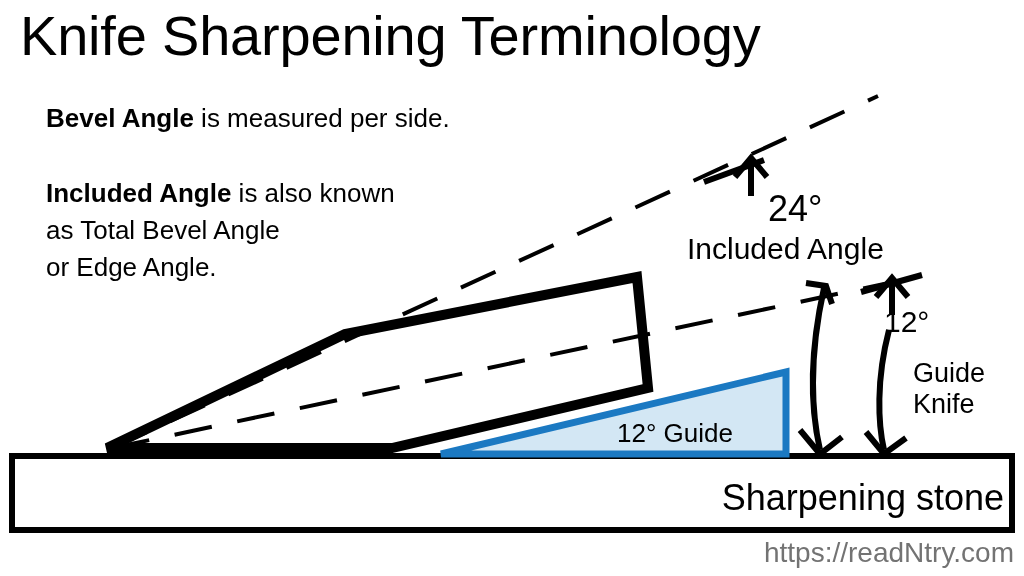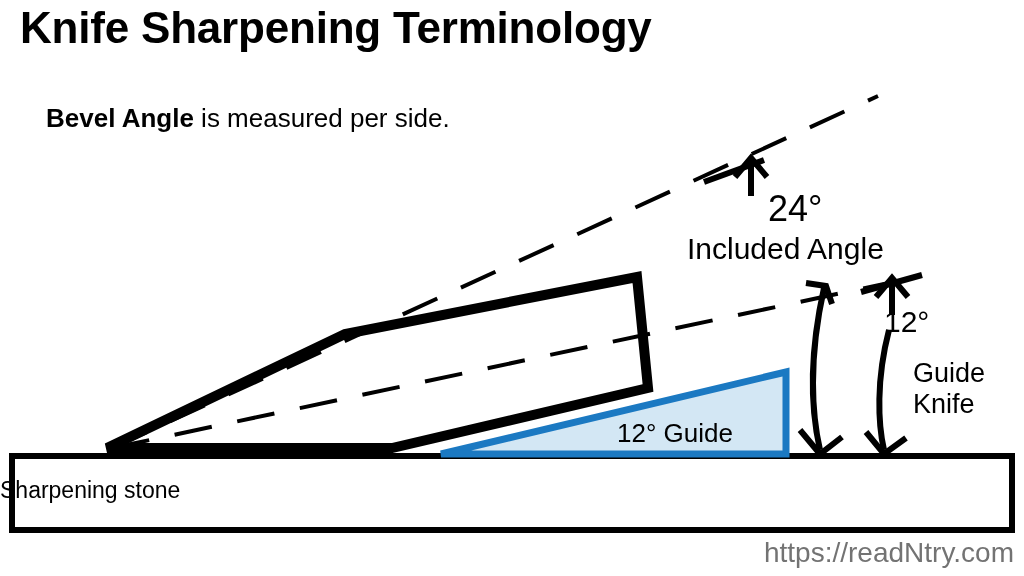--- a/index.html
+++ b/index.html
@@ -25,22 +25,22 @@
     position: absolute;
     left: 0;
     top: 0;
     width: 1024px;
     height: 576px;
   }
   .page-title {
     position: absolute;
     left: 20px;
     top: 2px;
-    font-size: 44px;
-    font-weight: bold;
+    font-size: 56px;
+    font-weight: normal;
     letter-spacing: -0.2px;
     white-space: nowrap;
     line-height: 1.2;
   }
   .body-text {
     position: absolute;
     font-size: 26px;
     line-height: 1.42;
     white-space: nowrap;
     margin-left: 24px;
@@ -67,22 +67,22 @@
     left: 617px;
     top: 418px;
     font-size: 26px;
     white-space: nowrap;
   }
   #stone-label {
     position: absolute;
     left: 0;
     top: 477px;
     width: 1004px;
-    text-align: left;
-    font-size: 23px;
+    text-align: right;
+    font-size: 36px;
   }
   #watermark {
     position: absolute;
     left: 0;
     top: 537px;
     width: 1014px;
     text-align: right;
     font-size: 28px;
     color: #737373;
   }
@@ -128,20 +128,25 @@
     </g>
 
   </svg>
 
   <div class="page-title">Knife Sharpening Terminology</div>
 
   <div class="body-text" id="para-bevel">
     <b>Bevel Angle</b><span> is measured per side.</span>
   </div>
 
+  <div class="body-text" id="para-included">
+    <div><b>Included Angle</b><span> is also known</span></div>
+    <div>as Total Bevel Angle</div>
+    <div>or Edge Angle.</div>
+  </div>
 
   <div class="annot" id="annot-24">24°</div>
   <div class="annot" id="annot-included">Included Angle</div>
   <div class="annot" id="annot-12">12°</div>
   <div class="annot" id="annot-bevel-angle">
     <div>Guide</div>
     <div>Knife</div>
   </div>
 
   <div id="guide-label">12° Guide</div>

